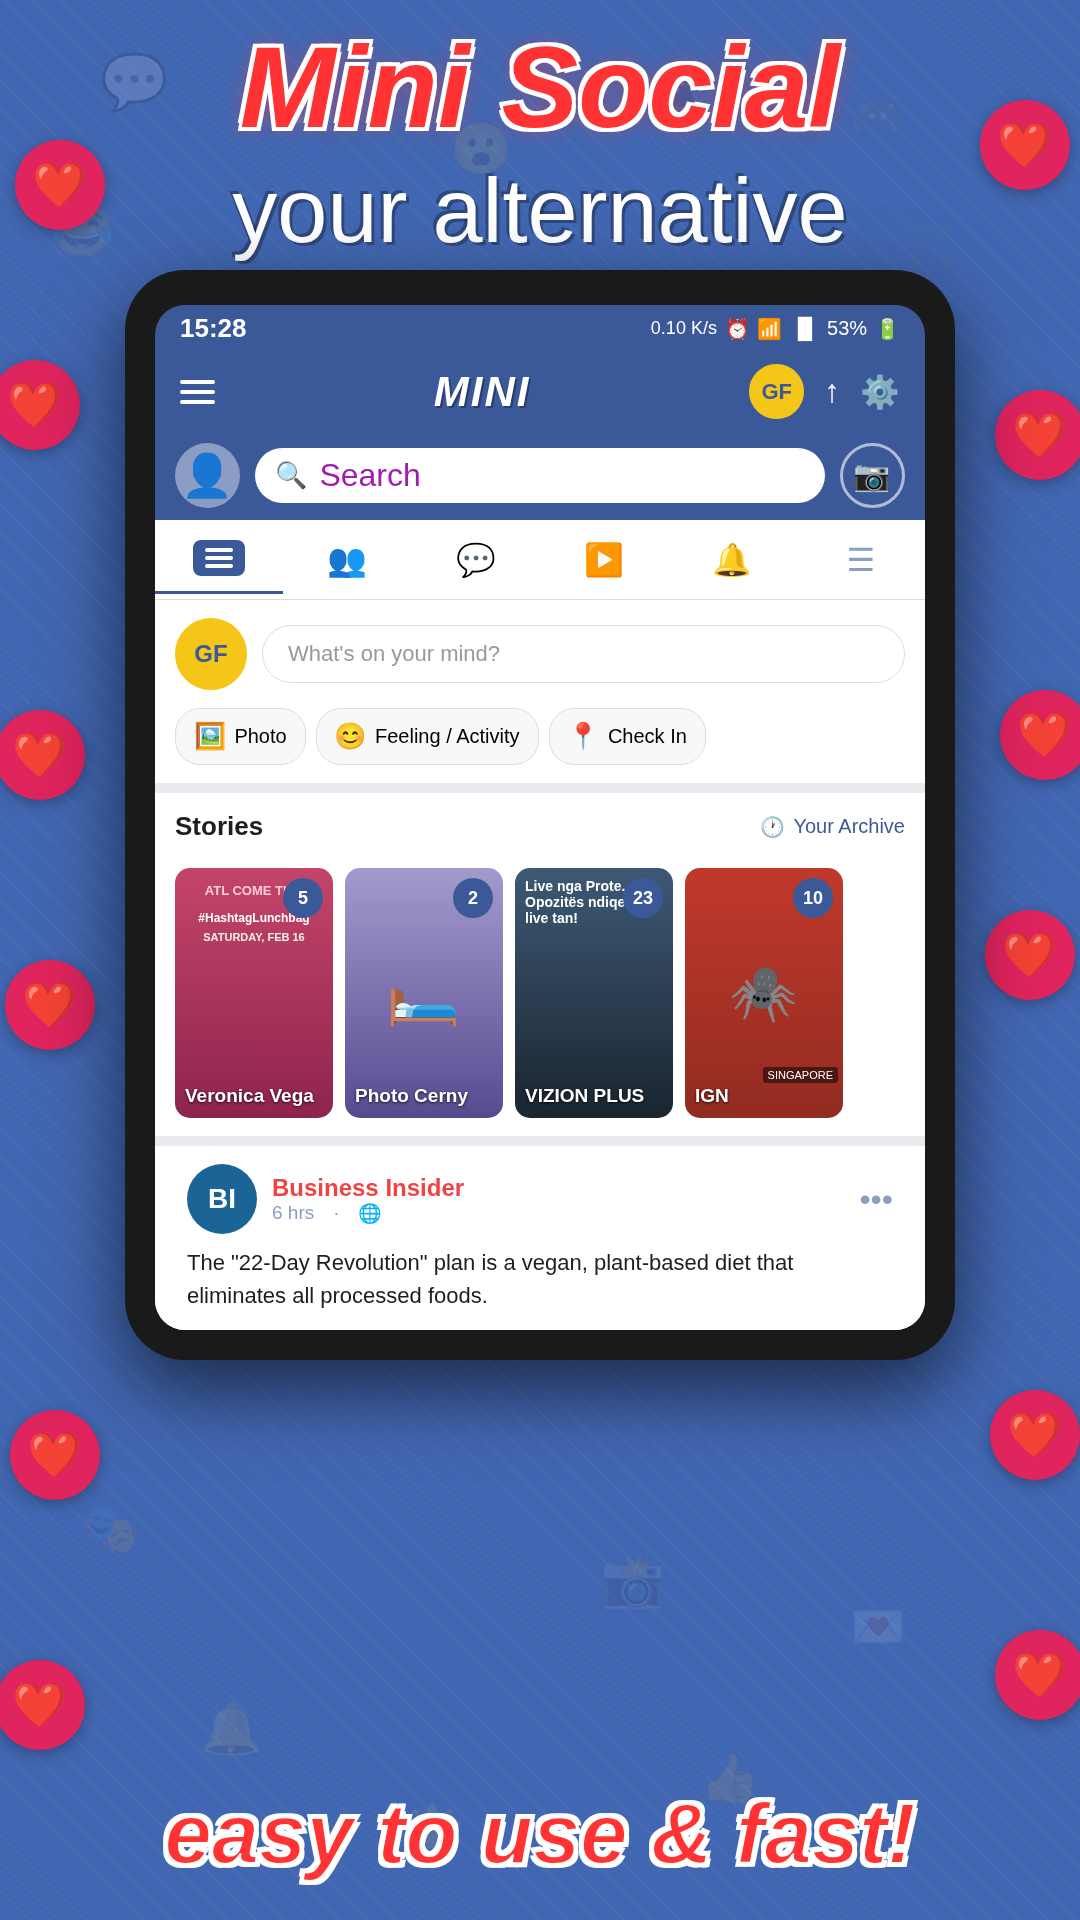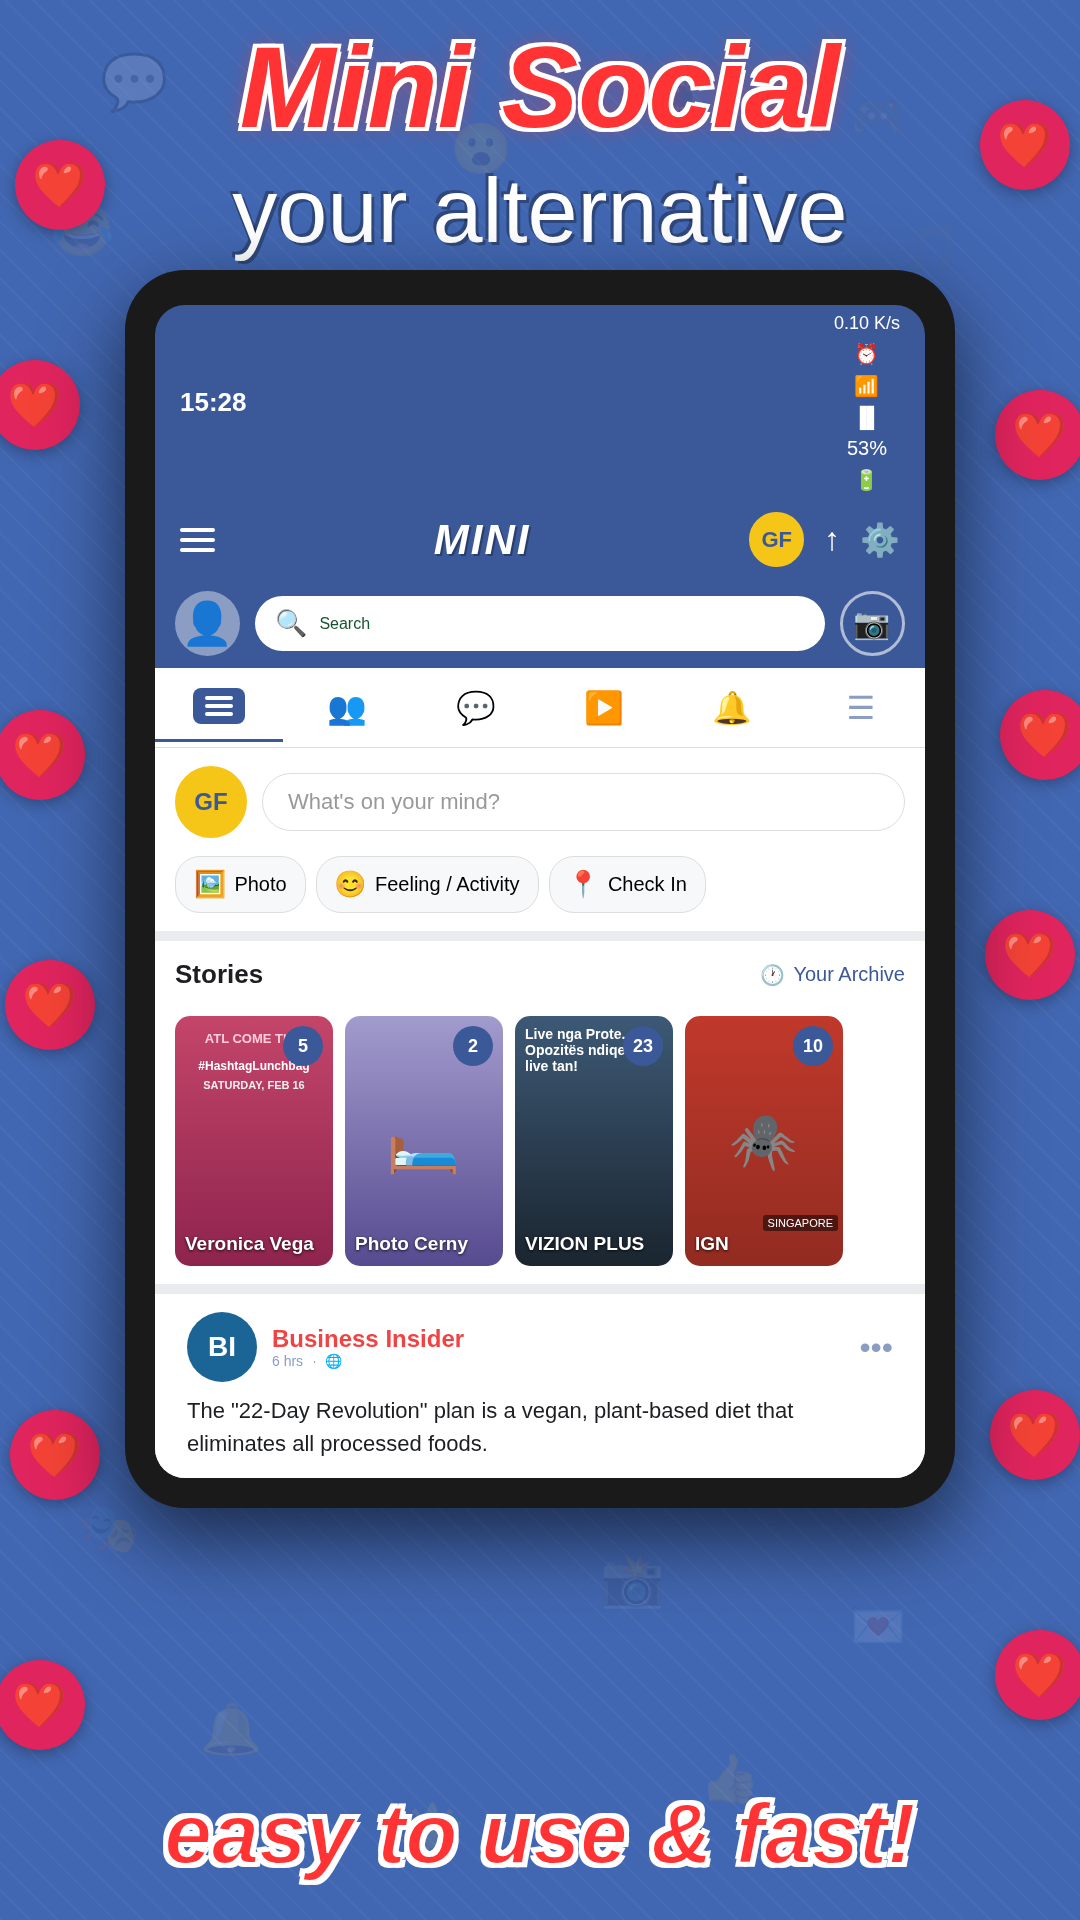--- a/index.html
+++ b/index.html
@@ -116,21 +116,20 @@
       font-size: 26px;
       font-weight: bold;
     }
 
     .status-right {
       display: flex;
       align-items: center;
       gap: 8px;
       color: white;
       font-size: 20px;
-      flex-direction: column;
     }
 
     
     .app-header {
       background: #3b5998;
       padding: 12px 25px;
       display: flex;
       align-items: center;
       justify-content: space-between;
     }
@@ -196,22 +195,22 @@
       height: 55px;
       background: white;
       border-radius: 28px;
       display: flex;
       align-items: center;
       padding: 0 20px;
       gap: 12px;
     }
 
     .search-text {
-      color: #14532d;
-      font-size: 16px;
+      color: #a21caf;
+      font-size: 32px;
     }
 
     .camera-icon-btn {
       width: 65px;
       height: 65px;
       border-radius: 50%;
       border: 3px solid rgba(255,255,255,0.6);
       display: flex;
       align-items: center;
       justify-content: center;
@@ -440,25 +439,25 @@
       font-weight: bold;
     }
 
     .post-user-name {
       font-size: 24px;
       font-weight: bold;
       color: #ef4444;
     }
 
     .post-time {
-      font-size: 14px;
+      font-size: 19px;
       color: #8b9dc3;
       display: flex;
       align-items: center;
-      gap: 9px;
+      gap: 19px;
     }
 
     .post-more {
       color: #8b9dc3;
       font-size: 32px;
       cursor: pointer;
     }
 
     .post-content {
       font-size: 22px;

